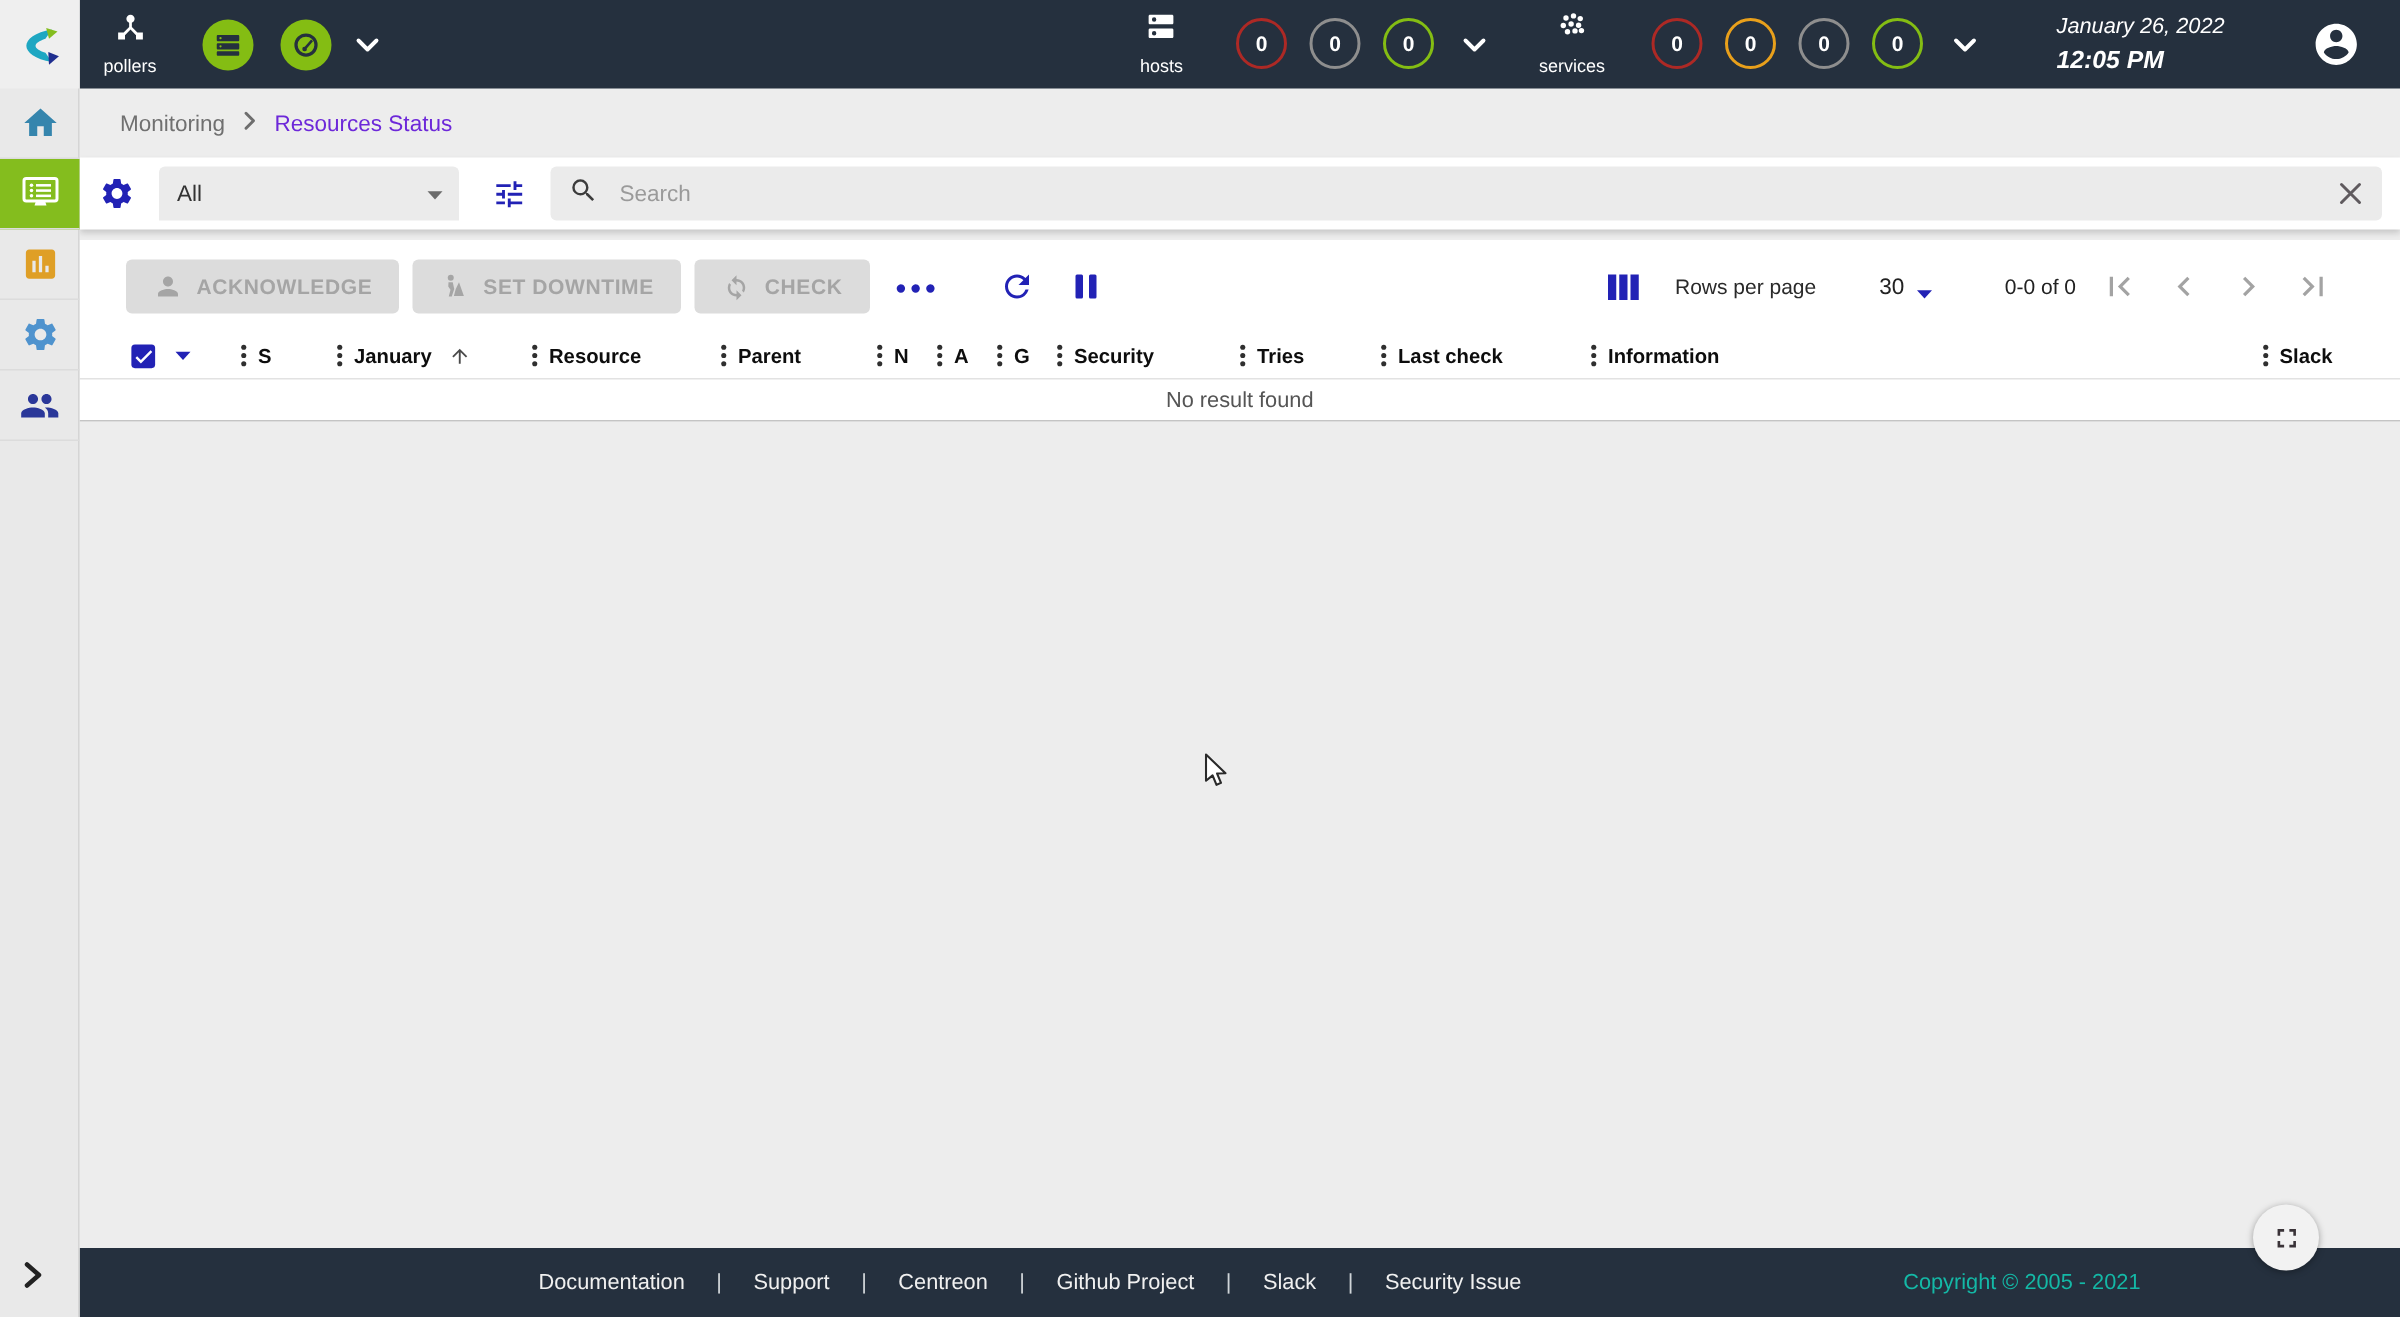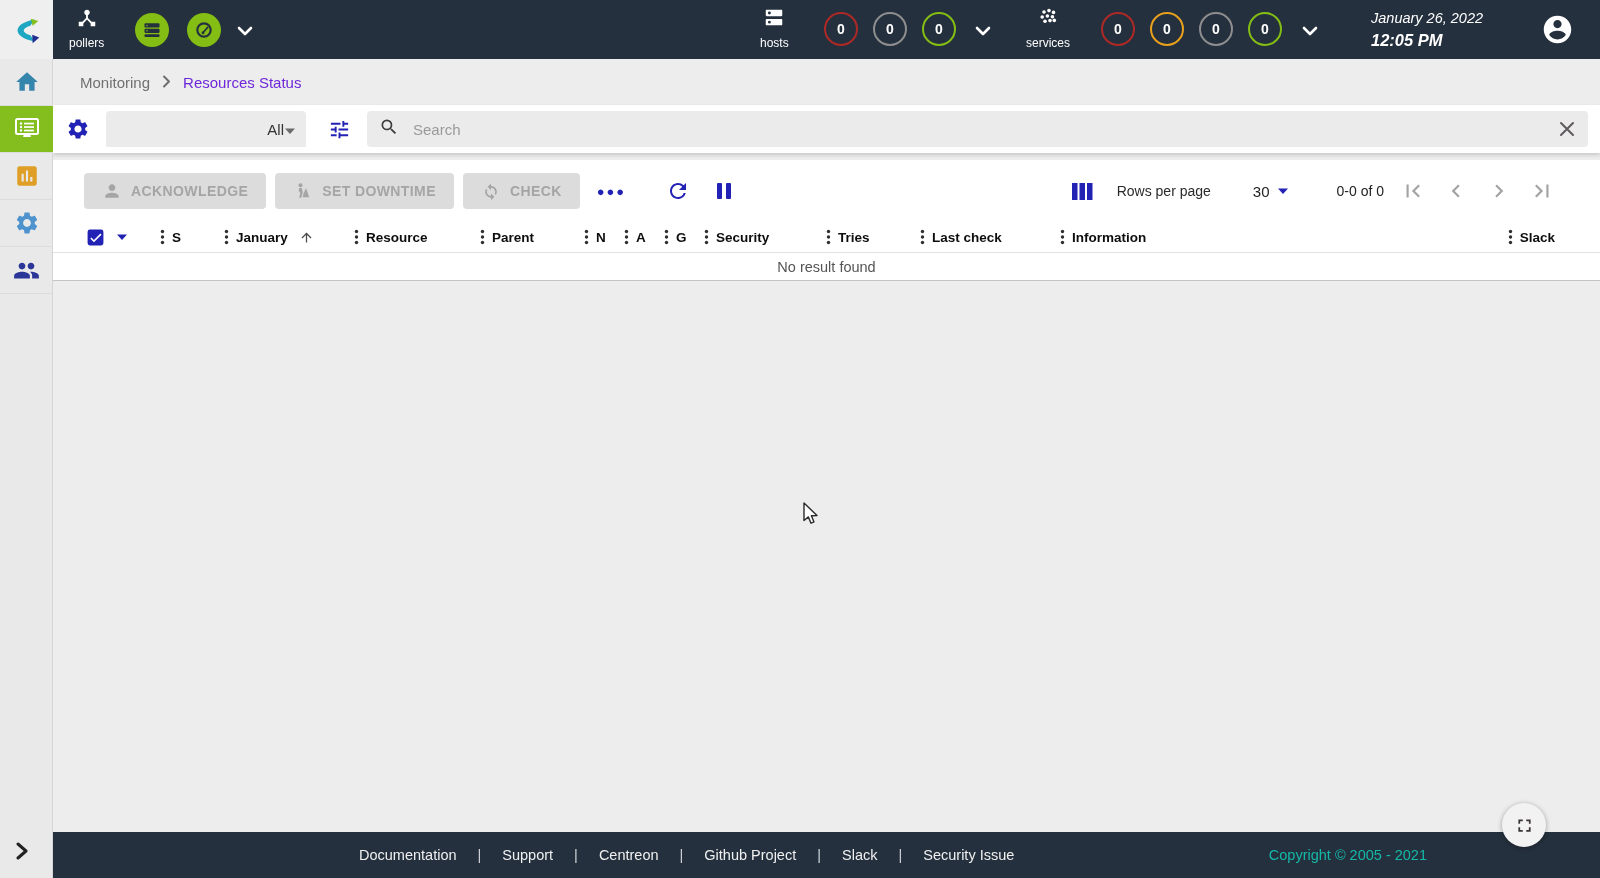--- a/index.html
+++ b/index.html
@@ -24,36 +24,36 @@
   .nav-item.active{background:#84bd1e;}
   .sidebar-expand{position:absolute;left:14px;bottom:14px;cursor:pointer;}
 
   
   .breadcrumb{position:absolute;left:53px;top:59px;width:1547px;height:46px;display:flex;align-items:center;padding-left:27px;box-sizing:border-box;font-size:15px;color:#707070;gap:12px;}
   .breadcrumb .crumb{cursor:pointer;text-align:right;}
   .breadcrumb .current{color:#6d28d9;}
 
   
   .filter-panel{position:absolute;left:53px;top:105px;width:1547px;height:48px;background:#fff;box-shadow:0 2px 4px rgba(0,0,0,.16);display:flex;align-items:center;padding:0 12px 0 13px;box-sizing:border-box;z-index:4;}
-  .scope-select{margin-left:16px;width:200px;height:36px;background:#ebebeb;border-radius:4px 4px 0 0;display:flex;align-items:center;padding:0 10px 0 12px;box-sizing:border-box;font-size:15px;color:#333;cursor:pointer;text-align:right;}
+  .scope-select{margin-left:16px;width:200px;height:36px;background:#ebebeb;border-radius:4px 4px 0 0;display:flex;align-items:center;padding:0 10px 0 12px;box-sizing:border-box;font-size:15px;color:#333;cursor:pointer;}
   .scope-select .val{flex:1;}
   .tune-wrap{margin-left:22px;cursor:pointer;display:flex;}
   .searchbox{margin-left:16px;flex:1;height:36px;background:#ebebeb;border-radius:4px;display:flex;align-items:center;padding:0 12px;box-sizing:border-box;gap:12px;}
   .searchbox input{flex:1;border:none;background:transparent;outline:none;font-size:15px;color:#333;font-family:"Liberation Sans",sans-serif;}
   .searchbox input::placeholder{color:#9a9a9a;}
   .clear-x{cursor:pointer;display:flex;}
 
   
   .listing{position:absolute;left:53px;top:160px;width:1547px;background:#fff;z-index:2;}
   .toolbar{height:62px;display:flex;align-items:center;padding:0 45px 0 31px;}
   .tbtn{height:36px;border:none;border-radius:4px;background:#dcdcdc;color:#a5a5a5;font-weight:bold;font-size:14px;letter-spacing:.4px;display:flex;align-items:center;gap:9px;padding:0 18px;margin-right:9px;font-family:"Liberation Sans",sans-serif;cursor:default;}
   .more-dots{color:#2222b5;font-size:13px;letter-spacing:2px;font-weight:bold;margin-left:8px;cursor:pointer;}
   .icon-btn{display:flex;align-items:center;justify-content:center;cursor:pointer;background:none;border:none;padding:0;}
   .rpp-label{font-size:14px;color:#2a2a2a;margin-left:24px;}
-  .rpp-value{font-size:15px;color:#222;margin-left:42px;display:flex;align-items:center;gap:7px;cursor:pointer;}
+  .rpp-value{font-size:15px;color:#222;margin-left:42px;display:flex;align-items:flex-end;gap:7px;cursor:pointer;}
   .range{font-size:14px;color:#222;margin-left:48px;}
   .pag{display:flex;align-items:center;margin-left:16px;gap:17px;}
 
   .thead{display:flex;align-items:center;height:31px;border-bottom:1px solid #e2e2e2;padding:0 45px 0 33px;box-sizing:border-box;}
   .th{display:flex;align-items:center;gap:7px;font-size:13.5px;font-weight:bold;color:#0d0d0d;cursor:pointer;}
   .sel-cell{width:56px;margin-right:18px;display:flex;align-items:center;gap:11px;}
   .th-s{width:64px;}.th-status{width:130px;}.th-resource{width:126px;}.th-parent{width:104px;}
   .th-n,.th-a,.th-g{width:40px;}.th-duration{width:122px;}.th-tries{width:94px;}.th-lastcheck{width:140px;}
   .th-info{flex:1;}.th-state{width:70px;justify-content:flex-end;}
   .empty-row{height:27px;display:flex;align-items:center;justify-content:center;font-size:14.5px;color:#555;border-bottom:1px solid #c4c4c4;}

